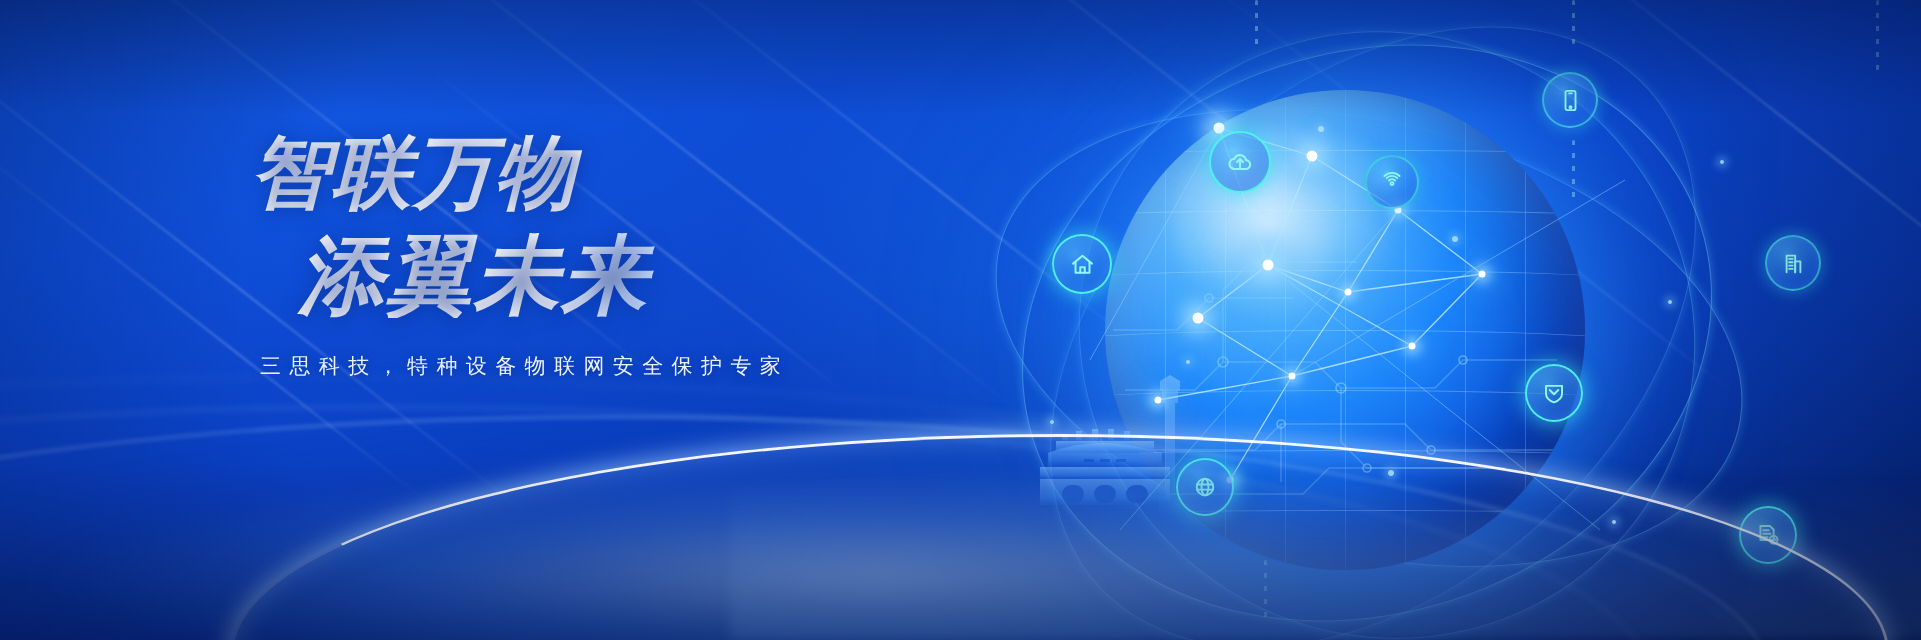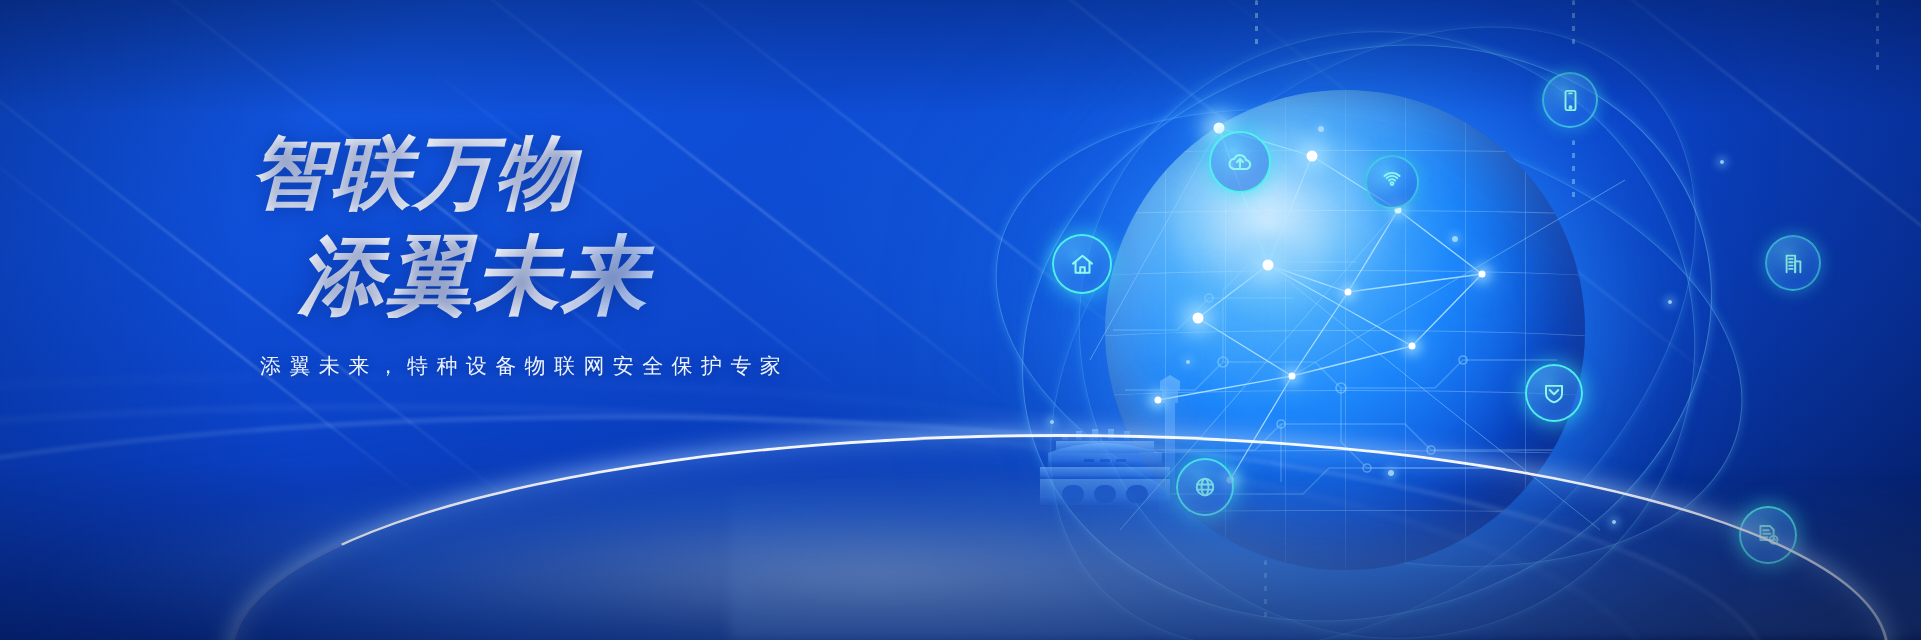--- a/index.html
+++ b/index.html
@@ -389,21 +389,21 @@
     <div class="arc2"></div>
     <div class="bright-arc"></div>
     <div class="water-sheen"></div>
   </div>
 
   <div class="vignette"></div>
 
   <div class="copy">
     <div class="headline h-l1">智联万物</div>
     <div class="headline h-l2">添翼未来</div>
-    <div class="subline">添翼未来，特种设备物联网安全保护专家</div>
+    <div class="subline">三思科技，特种设备物联网安全保护专家</div>
   </div>
 
 <div class="spark" style="left: 1318px; top: 126px; width: 6px; height: 6px;"></div>
     <div class="spark" style="left: 1452px; top: 236px; width: 6px; height: 6px;"></div>
     <div class="spark" style="left: 1668px; top: 300px; width: 4px; height: 4px;"></div>
     <div class="spark" style="left: 1186px; top: 360px; width: 4px; height: 4px;"></div>
     <div class="spark" style="left: 1720px; top: 160px; width: 4px; height: 4px;"></div>
     <div class="spark" style="left: 1388px; top: 470px; width: 6px; height: 6px;"></div>
     <div class="spark" style="left: 1612px; top: 520px; width: 4px; height: 4px;"></div>
     <div class="spark" style="left: 1050px; top: 420px; width: 4px; height: 4px;"></div>

